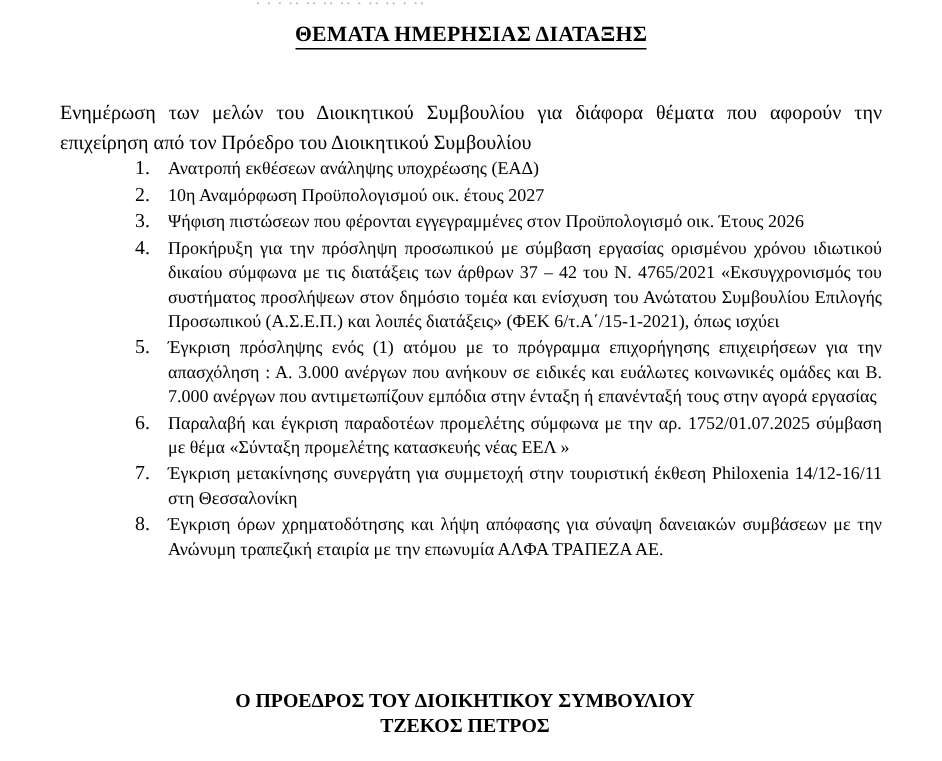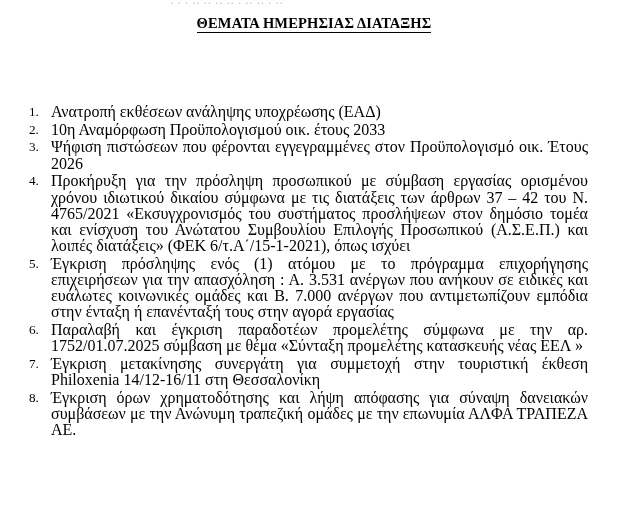--- a/index.html
+++ b/index.html
@@ -65,25 +65,25 @@
     text-align: justify;
     text-justify: inter-word;
   }
 
   ol.agenda {
     position: absolute;
     top: 104px;
     left: 0;
     width: 628px;
     margin: 0;
-    padding: 0 40px 0 51px;
+    padding: 0 40px 0 112px;
     box-sizing: border-box;
     list-style: none;
     counter-reset: agenda;
-    font-size: 16px;
+    font-size: 12px;
   }
   ol.agenda > li {
     position: relative;
     counter-increment: agenda;
     line-height: 16.2px;
     text-align: justify;
     text-justify: inter-word;
     margin-bottom: 1.5px;
   }
   ol.agenda > li::before {
@@ -118,30 +118,33 @@
 <body>
 
 <div class="page">
 
   <div class="clipped-line">· · ·   ·· ··   ··   ·· ·   ··   ·· · ··</div>
 
   <div class="doc-title">
     <span>ΘΕΜΑΤΑ ΗΜΕΡΗΣΙΑΣ ΔΙΑΤΑΞΗΣ</span>
   </div>
 
+  <p class="intro">Ενημέρωση των μελών του Διοικητικού Συμβουλίου για διάφορα θέματα που αφορούν την επιχείρηση από τον Πρόεδρο του Διοικητικού Συμβουλίου</p>
 
   <ol class="agenda">
     <li>Ανατροπή εκθέσεων ανάληψης υποχρέωσης (ΕΑΔ)</li>
-    <li>10η Αναμόρφωση Προϋπολογισμού οικ. έτους 2033</li>
+    <li>10η Αναμόρφωση Προϋπολογισμού οικ. έτους 2027</li>
     <li>Ψήφιση πιστώσεων που φέρονται εγγεγραμμένες στον Προϋπολογισμό οικ. Έτους 2026</li>
     <li>Προκήρυξη για την πρόσληψη προσωπικού με σύμβαση εργασίας ορισμένου χρόνου ιδιωτικού δικαίου σύμφωνα με τις διατάξεις των άρθρων 37 – 42 του Ν. 4765/2021 «Εκσυγχρονισμός του συστήματος προσλήψεων στον δημόσιο τομέα και ενίσχυση του Ανώτατου Συμβουλίου Επιλογής Προσωπικού (Α.Σ.Ε.Π.) και λοιπές διατάξεις» (ΦΕΚ 6/τ.Α΄/15-1-2021), όπως ισχύει</li>
-    <li>Έγκριση πρόσληψης ενός (1) ατόμου με το πρόγραμμα επιχορήγησης επιχειρήσεων για την απασχόληση : Α. 3.531 ανέργων που ανήκουν σε ειδικές και ευάλωτες κοινωνικές ομάδες και Β. 7.000 ανέργων που αντιμετωπίζουν εμπόδια στην ένταξη ή επανένταξή τους στην αγορά εργασίας</li>
+    <li>Έγκριση πρόσληψης ενός (1) ατόμου με το πρόγραμμα επιχορήγησης επιχειρήσεων για την απασχόληση : Α. 3.000 ανέργων που ανήκουν σε ειδικές και ευάλωτες κοινωνικές ομάδες και Β. 7.000 ανέργων που αντιμετωπίζουν εμπόδια στην ένταξη ή επανένταξή τους στην αγορά εργασίας</li>
     <li>Παραλαβή και έγκριση παραδοτέων προμελέτης σύμφωνα με την αρ. 1752/01.07.2025 σύμβαση με θέμα «Σύνταξη προμελέτης κατασκευής νέας ΕΕΛ »</li>
     <li>Έγκριση μετακίνησης συνεργάτη για συμμετοχή στην τουριστική έκθεση Philoxenia 14/12-16/11 στη Θεσσαλονίκη</li>
-    <li>Έγκριση όρων χρηματοδότησης και λήψη απόφασης για σύναψη δανειακών συμβάσεων με την Ανώνυμη τραπεζική ομάδες με την επωνυμία ΑΛΦΑ ΤΡΑΠΕΖΑ ΑΕ.</li>
+    <li>Έγκριση όρων χρηματοδότησης και λήψη απόφασης για σύναψη δανειακών συμβάσεων με την Ανώνυμη τραπεζική εταιρία με την επωνυμία ΑΛΦΑ ΤΡΑΠΕΖΑ ΑΕ.</li>
   </ol>
 
   <div class="signature">
     <span class="sig-inner">
+      <span>Ο ΠΡΟΕΔΡΟΣ ΤΟΥ ΔΙΟΙΚΗΤΙΚΟΥ ΣΥΜΒΟΥΛΙΟΥ</span>
+      <span class="line2">ΤΖΕΚΟΣ ΠΕΤΡΟΣ</span>
     </span>
   </div>
 
 </div>
 
 </body></html>

